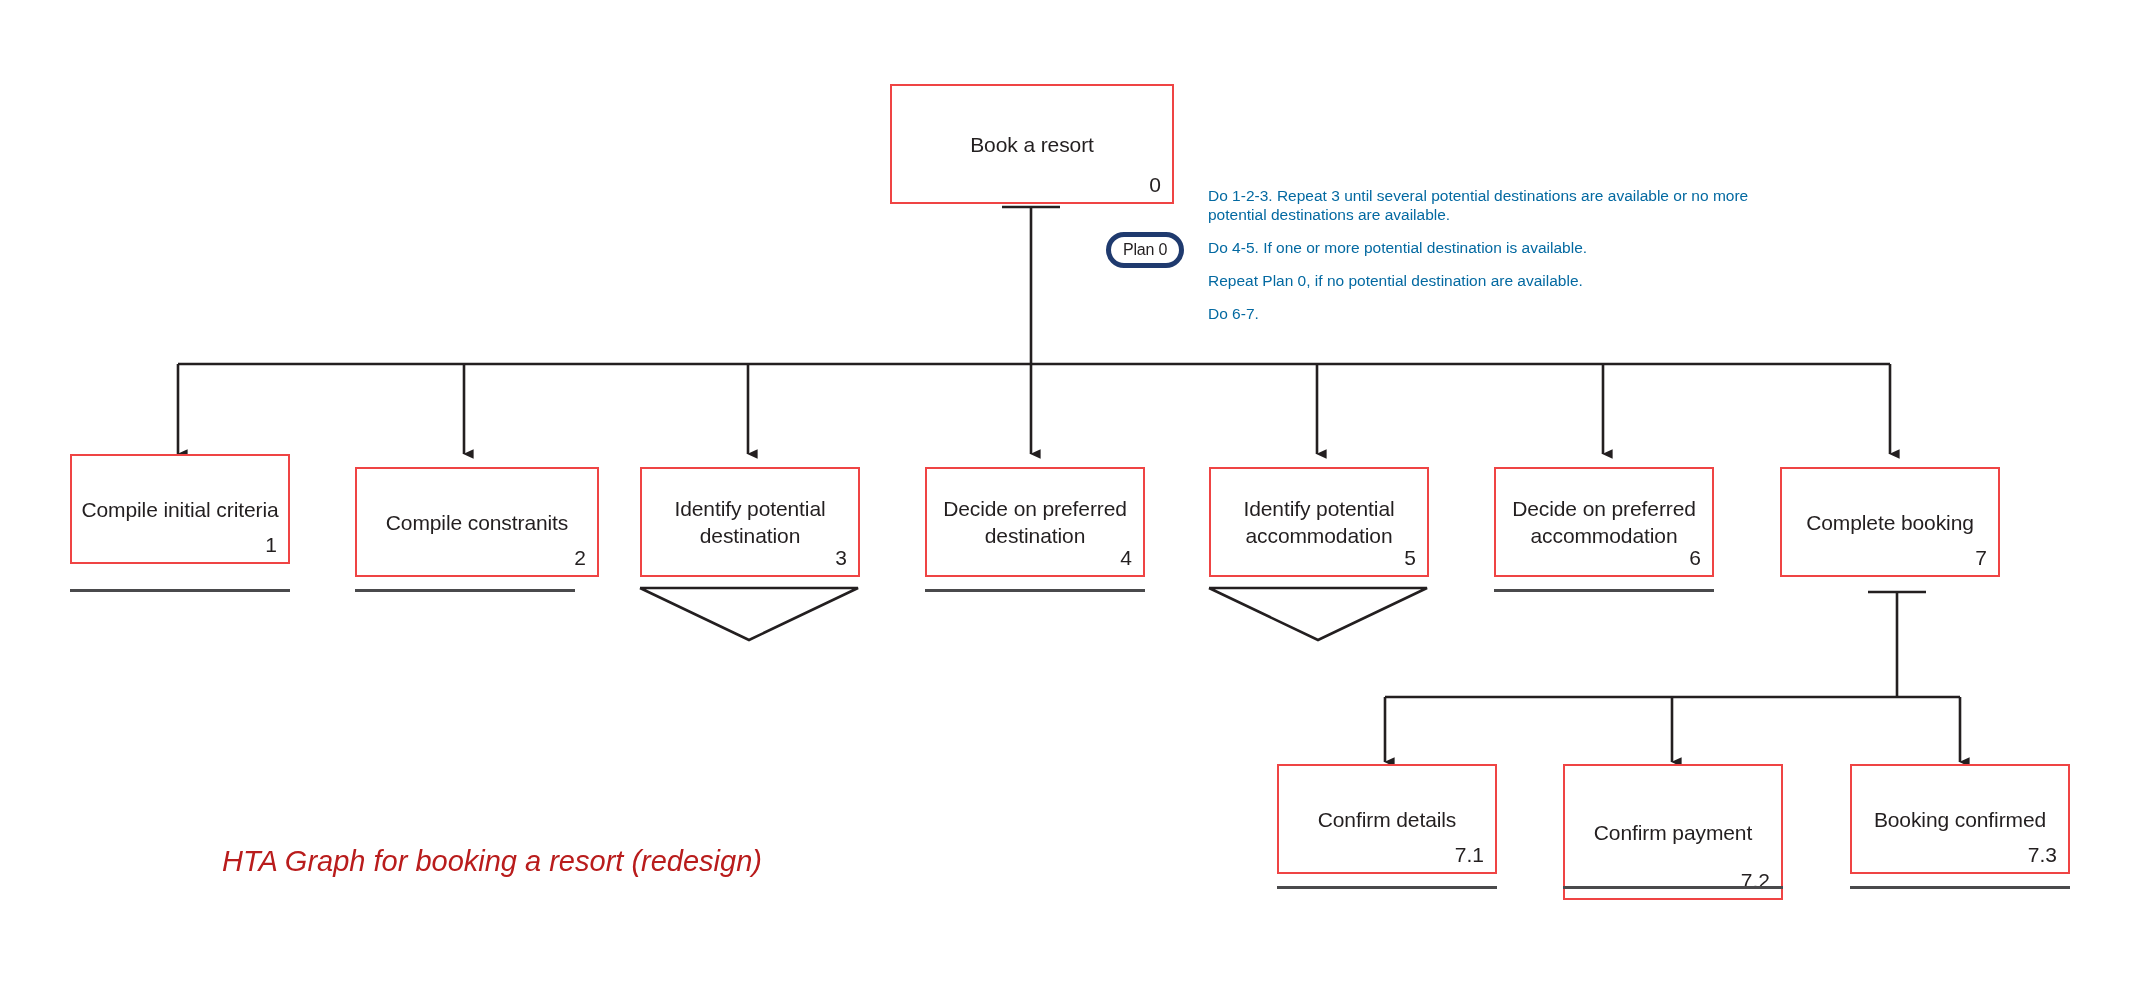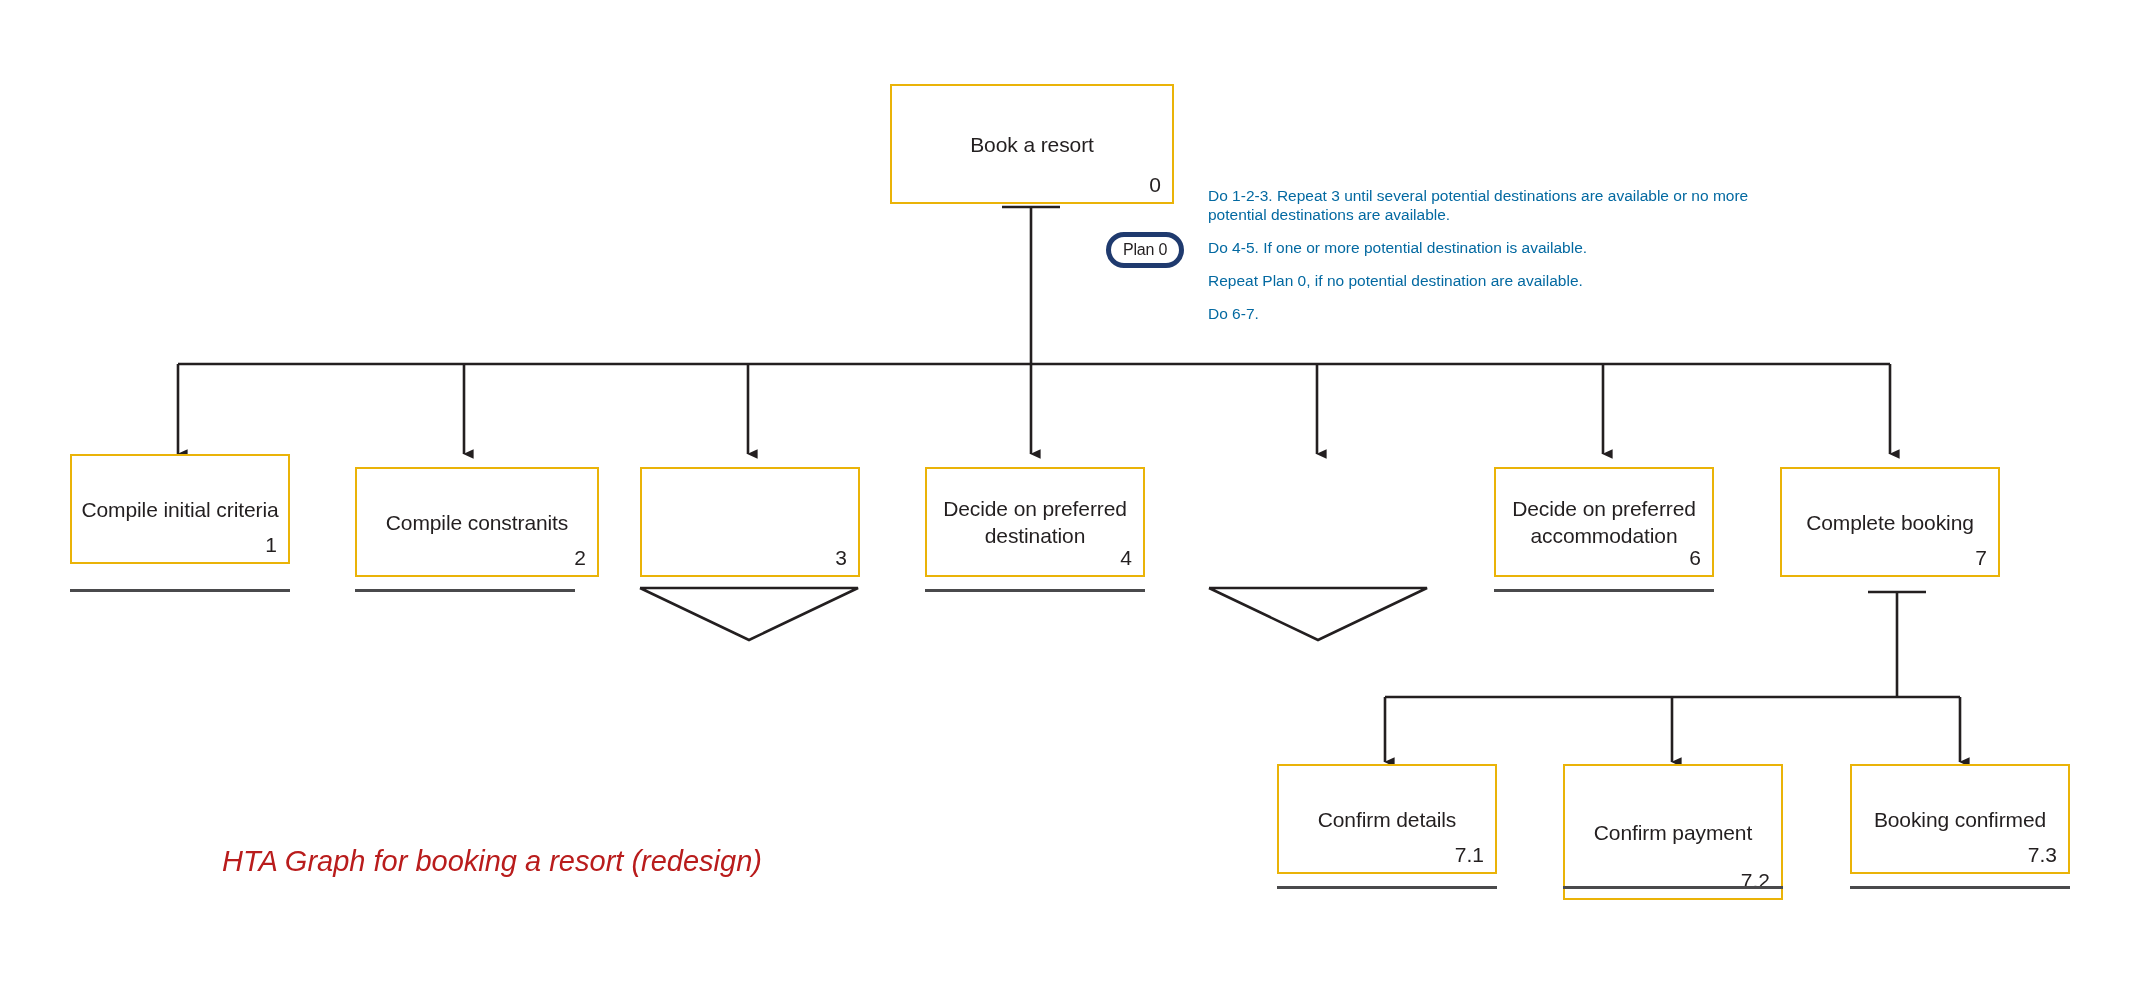--- a/index.html
+++ b/index.html
@@ -24,21 +24,21 @@
     left: 0;
     top: 0;
     width: 2146px;
     height: 990px;
     pointer-events: none;
   }
   .node {
     position: absolute;
     box-sizing: border-box;
     background: #ffffff;
-    border: 2px solid #eab308;
+    border: 2px solid #ef4444;
     display: flex;
     flex-direction: column;
     justify-content: center;
     align-items: stretch;
   }
   .node .node-title {
     text-align: center;
     font-size: 21px;
     line-height: 27px;
     color: #231f20;
@@ -154,29 +154,34 @@
   </div>
   <div class="underbar" style="left:70px; top:589px; width:220px;"></div>
 
   <div class="node" style="left:355px; top:467px; width:244px; height:110px;">
     <div class="node-title">Compile constranits</div>
     <div class="node-num">2</div>
   </div>
   <div class="underbar" style="left:355px; top:589px; width:220px;"></div>
 
   <div class="node" style="left:640px; top:467px; width:220px; height:110px;">
+    <div class="node-title">Identify potential destination</div>
     <div class="node-num">3</div>
   </div>
 
   <div class="node" style="left:925px; top:467px; width:220px; height:110px;">
     <div class="node-title">Decide on preferred destination</div>
     <div class="node-num">4</div>
   </div>
   <div class="underbar" style="left:925px; top:589px; width:220px;"></div>
 
+  <div class="node" style="left:1209px; top:467px; width:220px; height:110px;">
+    <div class="node-title">Identify potential accommodation</div>
+    <div class="node-num">5</div>
+  </div>
 
   <div class="node" style="left:1494px; top:467px; width:220px; height:110px;">
     <div class="node-title">Decide on preferred accommodation</div>
     <div class="node-num">6</div>
   </div>
   <div class="underbar" style="left:1494px; top:589px; width:220px;"></div>
 
   <div class="node" style="left:1780px; top:467px; width:220px; height:110px;">
     <div class="node-title">Complete booking</div>
     <div class="node-num">7</div>

